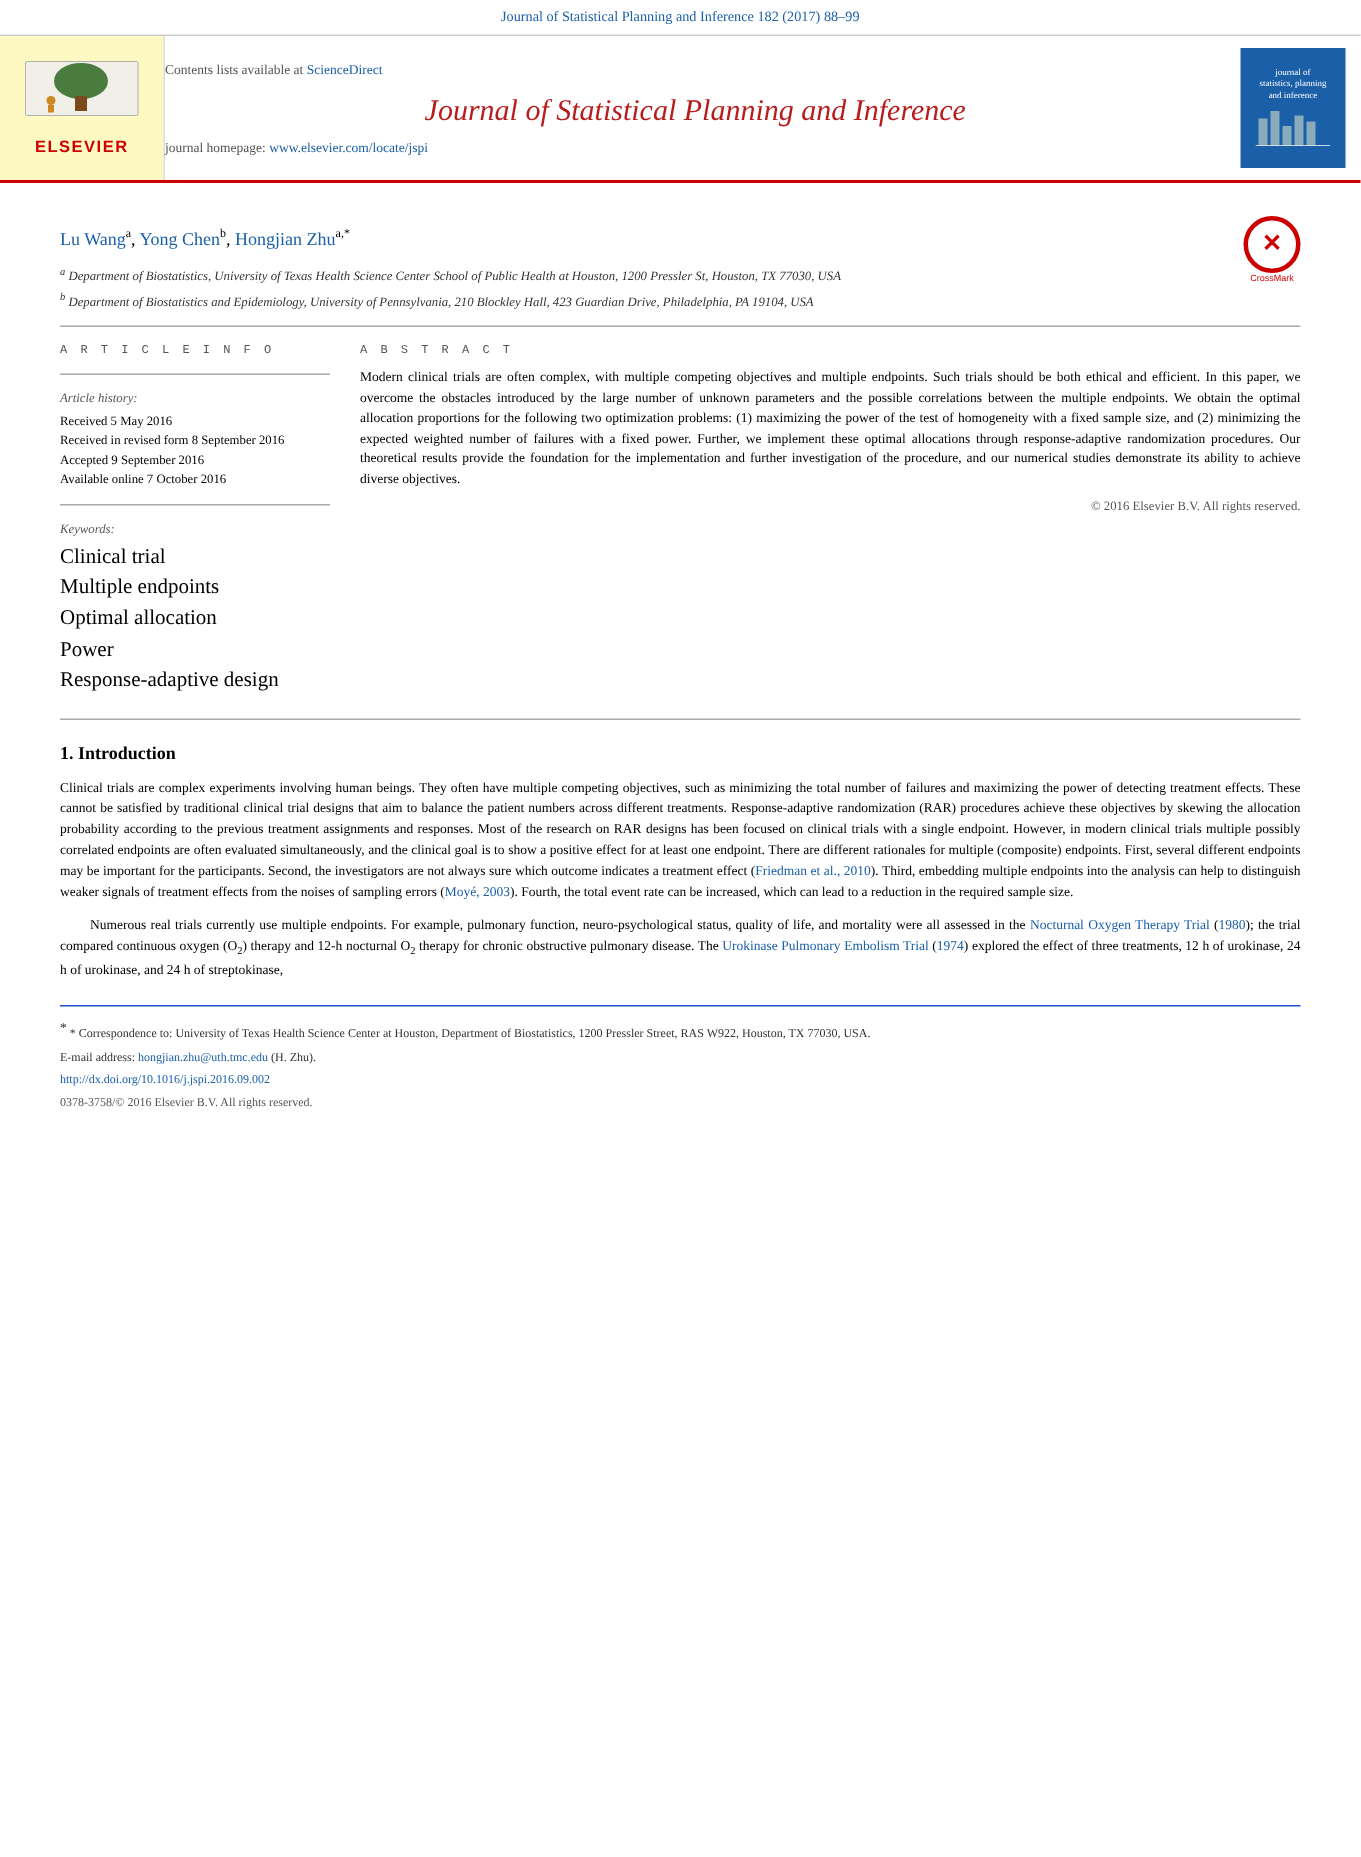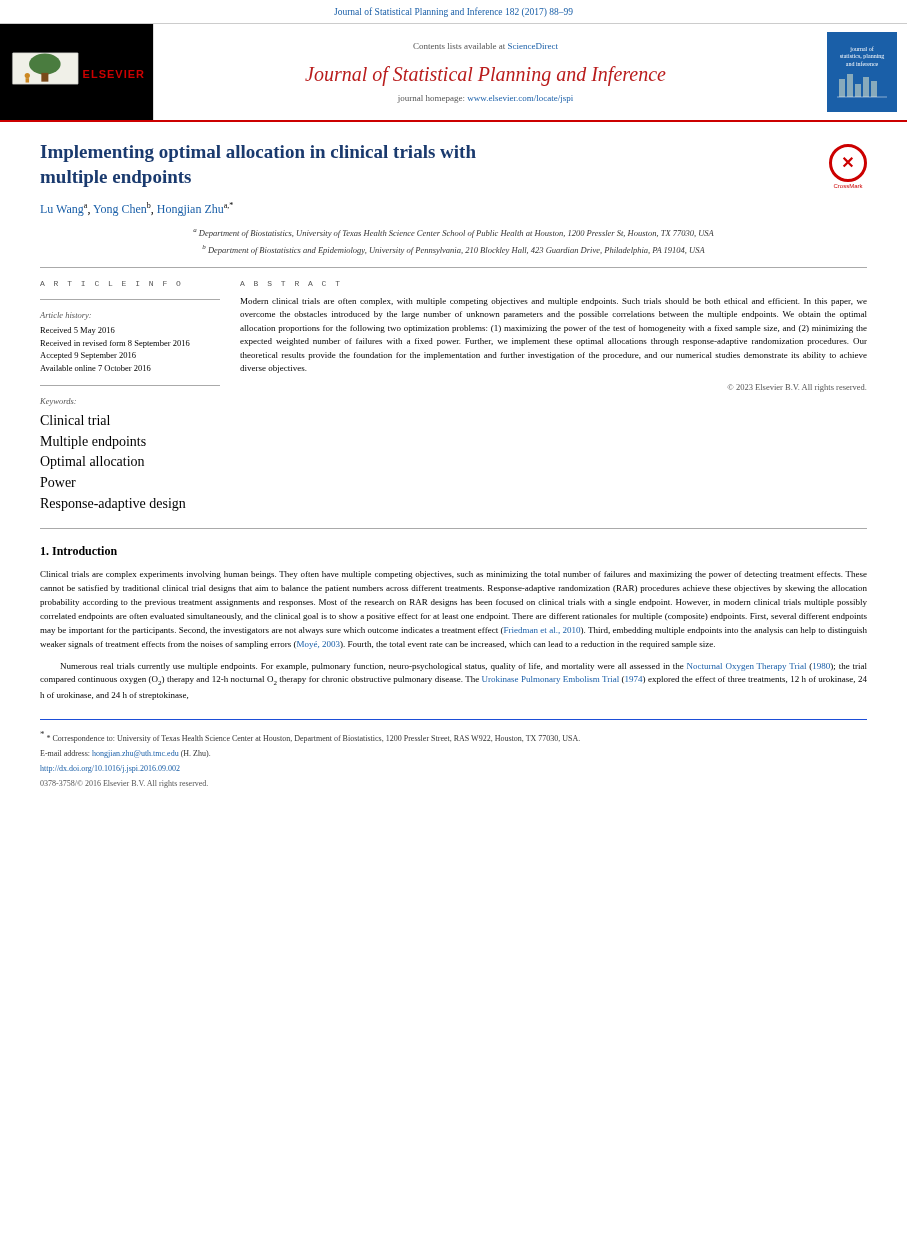--- a/index.html
+++ b/index.html
@@ -28,43 +28,42 @@
       border-bottom: 1px solid #ccc;
     }
     
     .header {
       display: flex;
       align-items: stretch;
       border-bottom: 2px solid #c00;
       padding: 0;
     }
     .header-logo {
-      width: 154px;
+      width: 110px;
       min-height: 90px;
-      background: #000000;
-      display: flex;
-      flex-direction: row;
+      background: #fef9c3;
+      display: flex;
+      flex-direction: column;
       align-items: center;
       justify-content: center;
       padding: 8px;
       border-right: 1px solid #ddd;
     }
     .elsevier-text {
       font-size: 11px;
       color: #c00;
       font-weight: bold;
       margin-top: 4px;
       font-family: Arial, sans-serif;
       letter-spacing: 1px;
     }
     .header-center {
       flex: 1;
       display: flex;
       flex-direction: column;
-      align-items: center;
       justify-content: center;
       padding: 10px 0;
     }
     .header-contents {
       font-size: 9px;
       color: #555;
       margin-bottom: 2px;
     }
     .header-sciencedirect {
       color: #1a5fa8;
@@ -151,21 +150,20 @@
     .author-super {
       font-size: 8px;
       vertical-align: super;
     }
     
     .affiliations {
       font-size: 8.5px;
       font-style: italic;
       color: #333;
       line-height: 1.5;
-      text-align: center;
     }
     .affil-line {
       margin-bottom: 2px;
     }
     .affil-super {
       font-size: 7px;
       vertical-align: super;
     }
     
     .divider {
@@ -345,24 +343,20 @@
     </div>
   </div>
 
   <div class="main">
 
     <div style="position:relative; margin-bottom:10px;">
       <div class="crossmark">
         <div class="crossmark-icon">✕</div>
         <div style="font-size:6px; text-align:center; color:#c00; font-family:Arial;">CrossMark</div>
       </div>
-      <div class="article-title">
-        <span>Implementing optimal allocation in clinical trials with</span><br>
-        <span>multiple endpoints</span>
-      </div>
     </div>
 
     <div class="authors">
       <a class="link-blue">Lu Wang</a><span class="author-super">a</span>,
       <a class="link-blue">Yong Chen</a><span class="author-super">b</span>,
       <a class="link-blue">Hongjian Zhu</a><span class="author-super">a,*</span>
     </div>
 
     <div class="affiliations">
       <div class="affil-line">
@@ -397,21 +391,21 @@
           <div class="keyword-item">Power</div>
           <div class="keyword-item">Response-adaptive design</div>
         </div>
       </div>
 
       <div class="col-right">
         <div class="section-label">A B S T R A C T</div>
         <div class="abstract-text">
           <span>Modern clinical trials are often complex, with multiple competing objectives and multiple endpoints. Such trials should be both ethical and efficient. In this paper, we overcome the obstacles introduced by the large number of unknown parameters and the possible correlations between the multiple endpoints. We obtain the optimal allocation proportions for the following two optimization problems: (1) maximizing the power of the test of homogeneity with a fixed sample size, and (2) minimizing the expected weighted number of failures with a fixed power. Further, we implement these optimal allocations through response-adaptive randomization procedures. Our theoretical results provide the foundation for the implementation and further investigation of the procedure, and our numerical studies demonstrate its ability to achieve diverse objectives.</span>
         </div>
-        <div class="copyright">© 2023 Elsevier B.V. All rights reserved.</div>
+        <div class="copyright">© 2016 Elsevier B.V. All rights reserved.</div>
       </div>
 
     </div>
 
     <hr class="divider">
 
     <div class="section-heading">
       <span>1.  Introduction</span>
     </div>
 

